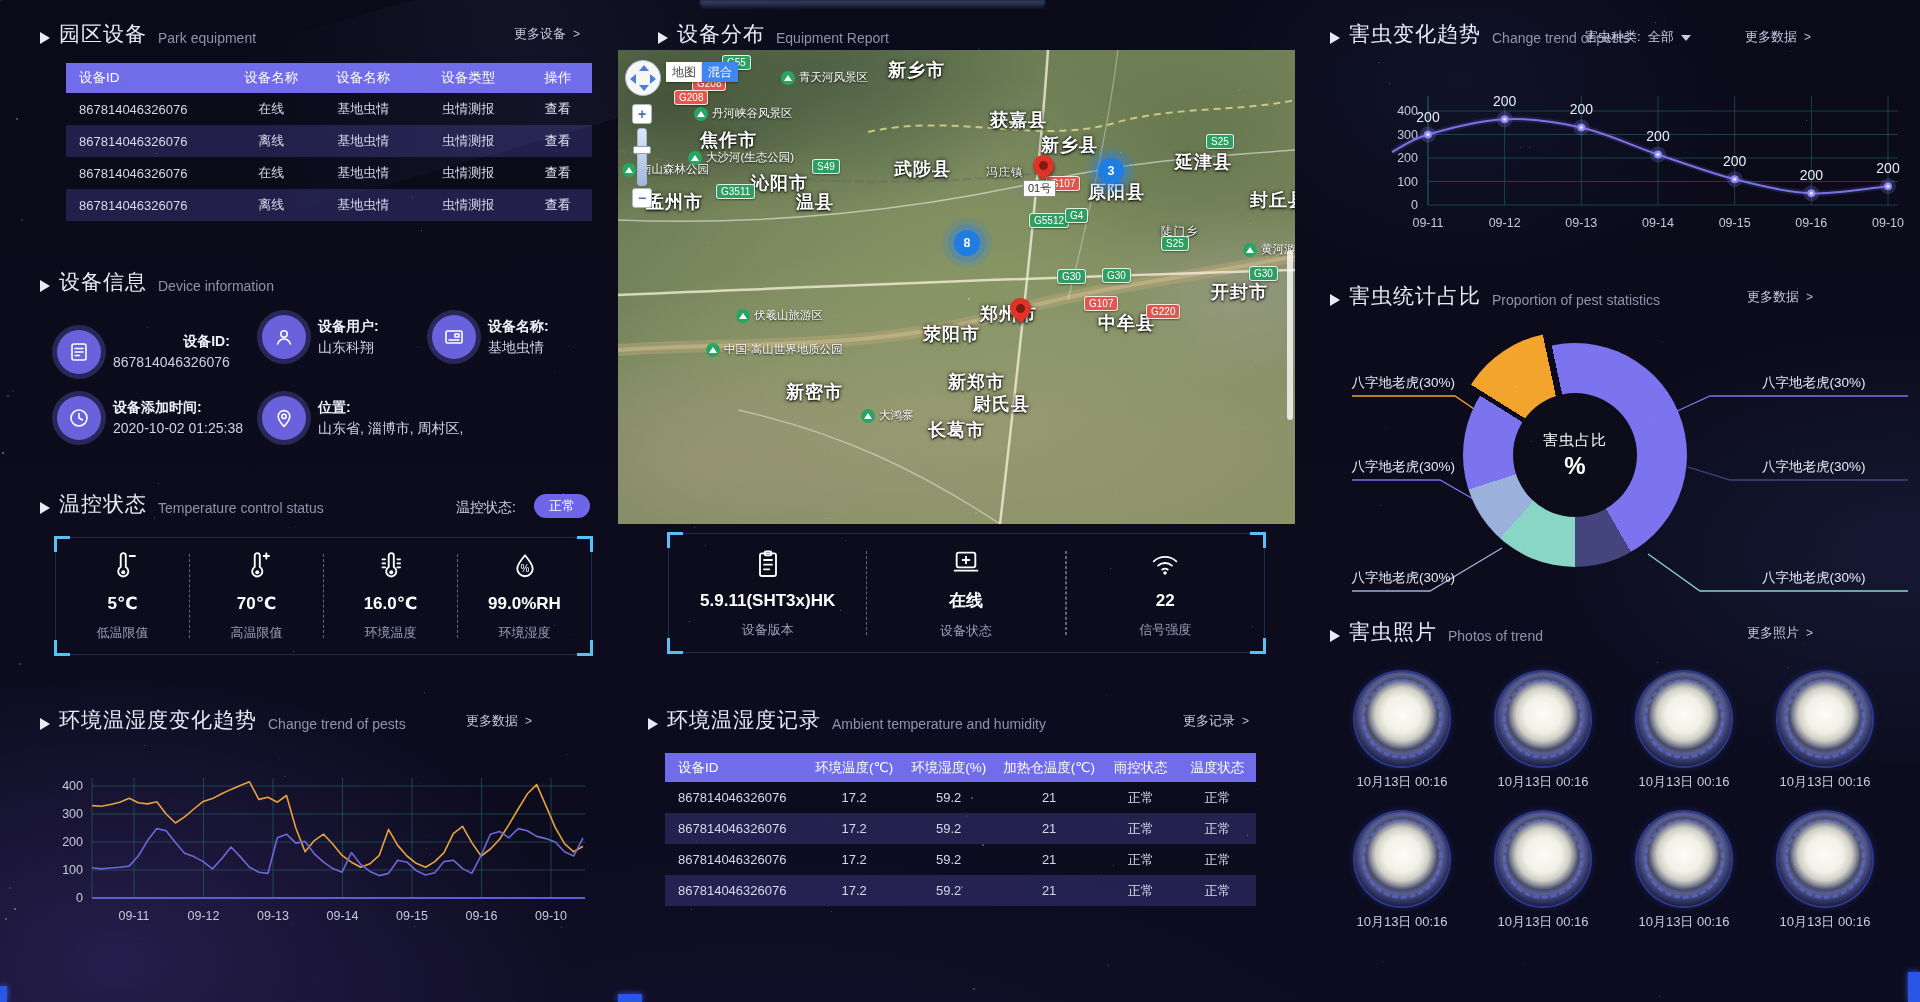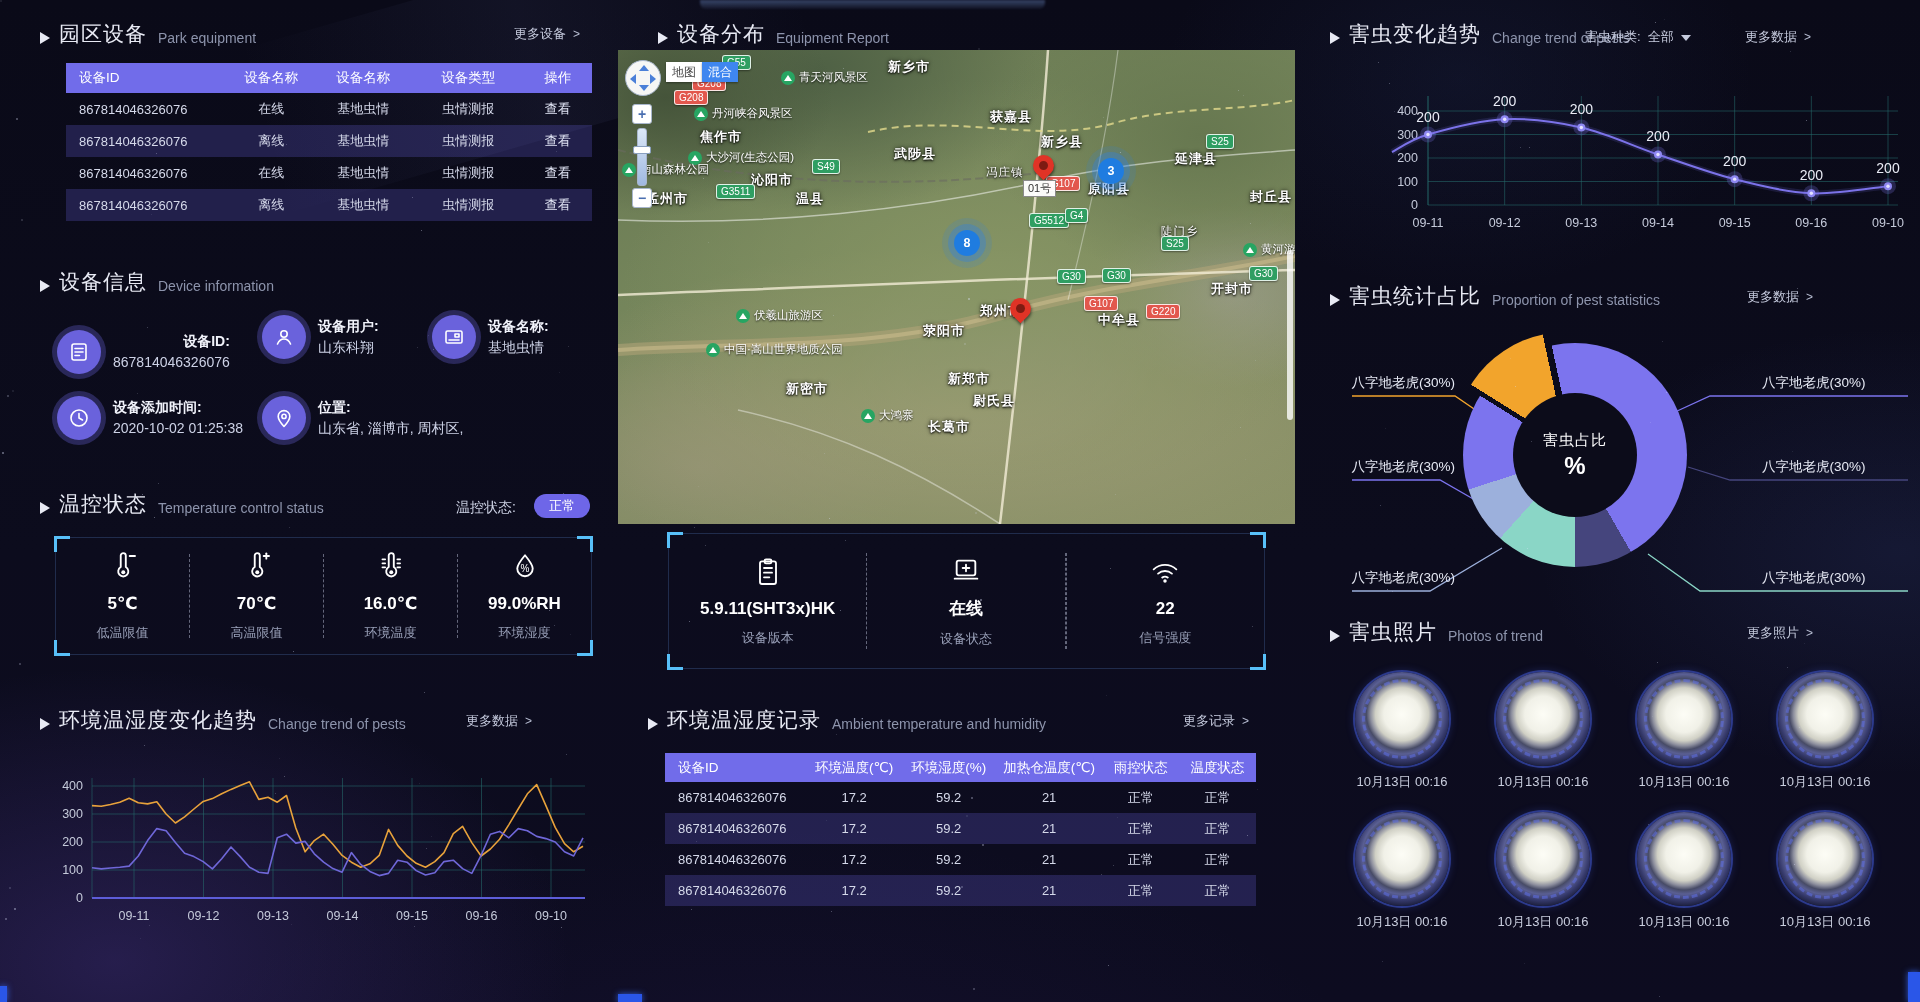--- a/index.html
+++ b/index.html
@@ -56,21 +56,21 @@
      radial-gradient(240px 170px at 7% 10%, #45543a 0%, rgba(69,84,58,0) 70%),
      radial-gradient(330px 210px at 30% 4%, #4f6145 0%, rgba(79,97,69,0) 70%),
      radial-gradient(280px 190px at 86% 18%, #677850 0%, rgba(103,120,80,0) 75%),
      radial-gradient(460px 260px at 55% 50%, #879564 0%, rgba(135,149,100,0) 80%),
      radial-gradient(560px 220px at 50% 76%, #a09d78 0%, rgba(160,157,120,0) 75%),
      radial-gradient(220px 150px at 57% 64%, #99988c 0%, rgba(153,152,140,0) 70%),
      radial-gradient(200px 130px at 90% 52%, #9b9a8e 0%, rgba(155,154,142,0) 70%),
      radial-gradient(320px 170px at 12% 88%, #8f9070 0%, rgba(143,144,112,0) 70%),
      linear-gradient(160deg,#55654489 0%,#6f805788 35%,#7d8a5f 60%,#8c9268 100%),#7a8a5f;}
   #map svg.roads{position:absolute;left:0;top:0;}
-  .mlabel{position:absolute;color:#fff;font-size:13px;font-weight:700;white-space:nowrap;letter-spacing:1px;
+  .mlabel{position:absolute;color:#fff;font-size:18px;font-weight:700;white-space:nowrap;letter-spacing:1px;
     text-shadow:0 1px 2px rgba(0,0,0,.95),0 0 4px rgba(0,0,0,.8);}
   .mtown{font-size:11.5px;font-weight:400;}
   .mscenic{position:absolute;display:flex;align-items:center;gap:4px;color:#fff;font-size:11.5px;white-space:nowrap;
     text-shadow:0 1px 2px rgba(0,0,0,.9);}
   .mscenic b{width:14px;height:14px;border-radius:50%;background:#27a562;display:flex;align-items:center;justify-content:center;flex:0 0 14px;}
   .mscenic b i{width:0;height:0;border-left:4px solid transparent;border-right:4px solid transparent;border-bottom:6px solid #fff;}
   .rtag{position:absolute;font-size:10px;line-height:13px;color:#fff;padding:0 4px;border-radius:3px;white-space:nowrap;
     border:1px solid rgba(255,255,255,.85);box-shadow:0 1px 2px rgba(0,0,0,.4);}
   .rtag.red{background:#e2574d;} .rtag.green{background:#2f9e62;}
   .pin{position:absolute;width:21px;height:21px;background:#e03326;border-radius:50% 50% 50% 0;
@@ -292,21 +292,21 @@
       <path d="M0,100 C120,130 260,142 430,122" stroke="#6b6b60" stroke-width="2" fill="none" opacity="0.6" stroke-dasharray="8 4"></path>
       <path d="M250,82 C340,62 420,96 500,72 C560,56 620,62 677,50" stroke="#e3db8d" stroke-width="2" fill="none" opacity="0.8" stroke-dasharray="7 5"></path>
       <path d="M500,0 C490,80 470,170 450,250" stroke="#ffffff" stroke-width="1.2" fill="none" opacity="0.35"></path>
     </svg>
     <div id="mapOverlays">
         <div class="mlabel" style="left: 82px; top: 78px;">焦作市</div>
         <div class="mlabel" style="left: 270px; top: 8px;">新乡市</div>
         <div class="mlabel" style="left: 133px; top: 121px;">沁阳市</div>
         <div class="mlabel" style="left: 28px; top: 140px;">孟州市</div>
         <div class="mlabel" style="left: 178px; top: 140px;">温县</div>
-        <div class="mlabel" style="left: 268px; top: 95px; padding-left: 8px;">武陟县</div>
+        <div class="mlabel" style="left: 268px; top: 107px; padding-left: 8px;">武陟县</div>
         <div class="mlabel" style="left: 372px; top: 58px;">获嘉县</div>
         <div class="mlabel" style="left: 423px; top: 83px;">新乡县</div>
         <div class="mlabel" style="left: 557px; top: 100px;">延津县</div>
         <div class="mlabel" style="left: 632px; top: 138px;">封丘县</div>
         <div class="mlabel" style="left: 470px; top: 130px;">原阳县</div>
         <div class="mlabel" style="left: 593px; top: 230px;">开封市</div>
         <div class="mlabel" style="left: 362px; top: 252px;">郑州市</div>
         <div class="mlabel" style="left: 305px; top: 272px;">荥阳市</div>
         <div class="mlabel" style="left: 480px; top: 261px;">中牟县</div>
         <div class="mlabel" style="left: 330px; top: 320px;">新郑市</div>
@@ -391,21 +391,21 @@
         <s class="e"></s>
       </div>
     <div class="zbtn" style="left:14px;top:54px;">+</div>
     <div class="ztrack"></div>
     <div class="zhandle"></div>
     <div class="zbtn" style="left:14px;top:138px;">−</div>
     <div class="mapbtn" style="left:48px;top:12px;background:#fff;color:#444;">地图</div>
     <div class="mapbtn" style="left:84px;top:12px;background:#3f86f0;color:#fff;">混合</div>
     <div class="mscroll"></div>
   </div>
-  <div class="cbox" id="midBox" style="left:668px;top:533px;width:597px;height:136px;">
+  <div class="cbox" id="midBox" style="left:668px;top:533px;width:597px;height:120px;">
     <i class="tl"></i>
       <i class="tr"></i>
       <i class="bl"></i>
       <i class="br"></i>
   <div class="scell">
         <div class="sic"><svg viewBox="0 0 24 24" style="fill:none;stroke:#fff;stroke-width:1.4;stroke-linecap:round;stroke-linejoin:round;">
             <rect x="6" y="4" width="12" height="17" rx="1.5"></rect>
             <rect x="9.5" y="2.5" width="5" height="3" rx="1"></rect>
             <line x1="9" y1="9" x2="15" y2="9"></line>
             <line x1="9" y1="12.5" x2="15" y2="12.5"></line>

